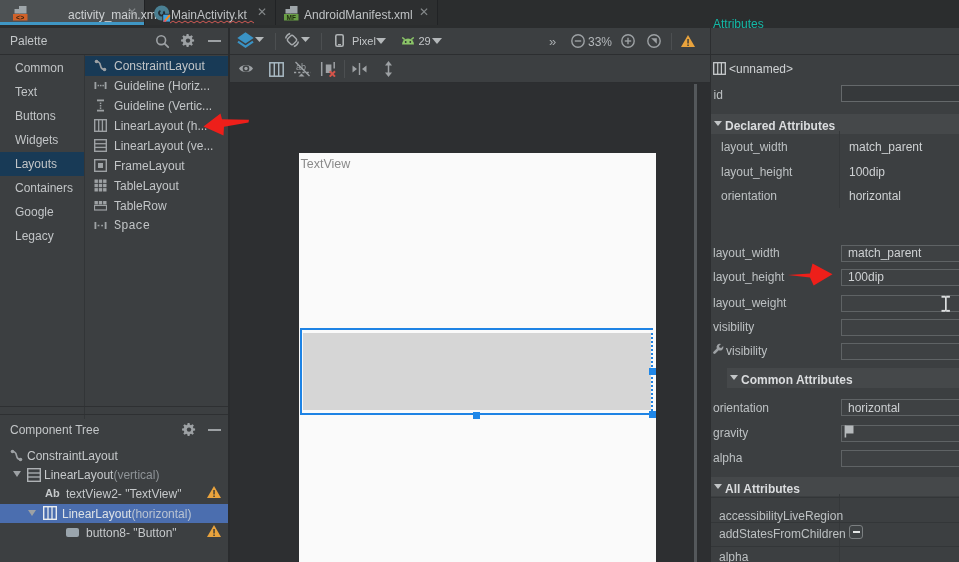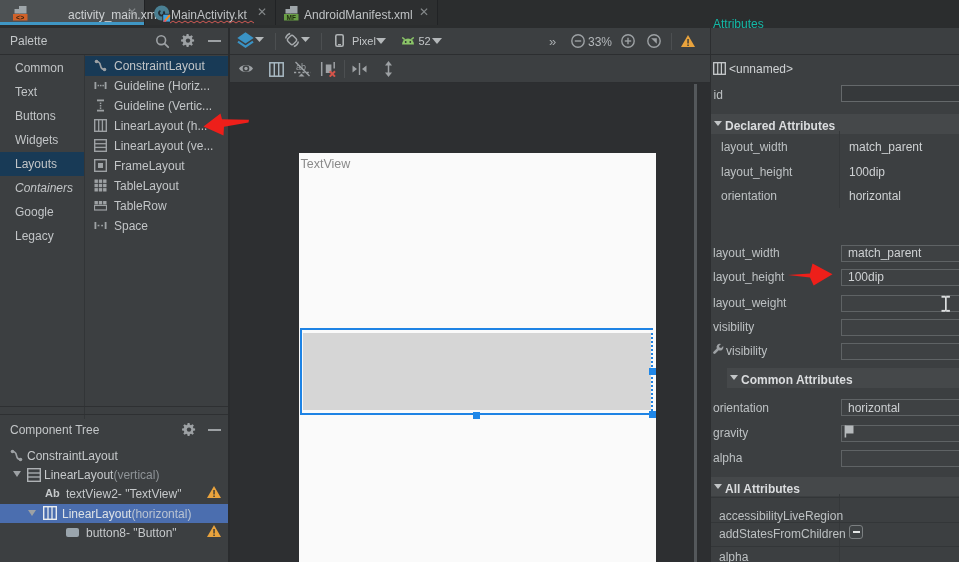--- a/index.html
+++ b/index.html
@@ -129,21 +129,21 @@
     </div>
 <div class="abs" style="left:400.5px;top:37px;">
       <svg width="14" height="8">
   <path d="M1 7.4 A6 6 0 0 1 13 7.4 Z" fill="#8bc568"></path>
   <line x1="3.8" y1="2.6" x2="1.3" y2="0.4" stroke="#8bc568" stroke-width="1.4"></line>
   <line x1="10.2" y1="2.6" x2="12.7" y2="0.4" stroke="#8bc568" stroke-width="1.4"></line>
   <circle cx="4.7" cy="5" r="0.9" fill="#2d2f31"></circle>
   <circle cx="9.3" cy="5" r="0.9" fill="#2d2f31"></circle>
 </svg>
     </div>
-<div class="abs" style="left:418.5px;top:40.5px;transform:translateY(-50%);color:#c3c6c8;font-size:11px;line-height:1;">52</div>
+<div class="abs" style="left:418.5px;top:40.5px;transform:translateY(-50%);color:#c3c6c8;font-size:11px;line-height:1;">29</div>
 <div class="abs" style="left:432px;top:37.5px;">
       <svg width="10" height="6">
         <polygon points="0,0 10,0 5,6" fill="#b4b8ba"></polygon>
       </svg>
     </div>
 
 <div class="abs" style="left:549px;top:41px;transform:translateY(-50%);color:#a9adb0;font-size:13px;line-height:1;">»</div>
 <div class="abs" style="left:571px;top:34px;">
       <svg width="14" height="14">
   <circle cx="7" cy="7" r="6.2" fill="none" stroke="#9da1a4" stroke-width="1.4"></circle>
@@ -176,21 +176,21 @@
 <div class="abs t12" style="left:713px;top:24px;transform:translateY(-50%);color:#14b8a6;">Attributes</div>
 
 <div id="palette" class="abs" style="left:0;top:55px;width:228px;height:364px;background:#3c3f41;">
 
   <div class="abs" style="left:0;top:97px;width:84px;height:24px;background:#183a56;"></div>
   <div class="abs t12 cat" style="top:7px;">Common</div>
   <div class="abs t12 cat" style="top:31px;">Text</div>
   <div class="abs t12 cat" style="top:55px;">Buttons</div>
   <div class="abs t12 cat" style="top:79px;">Widgets</div>
   <div class="abs t12 cat" style="top:103px;">Layouts</div>
-  <div class="abs t12 cat" style="top:127px;font-style:italic;">Containers</div>
+  <div class="abs t12 cat" style="top:127px;">Containers</div>
   <div class="abs t12 cat" style="top:151px;">Google</div>
   <div class="abs t12 cat" style="top:175px;">Legacy</div>
   <div class="abs" style="left:84px;top:0;width:1px;height:364px;background:#323537;"></div>
 
   <div class="abs" style="left:85px;top:1px;width:143px;height:20px;background:#183a56;"></div>
   <div class="abs" style="left:94px;top:4px;">
         <svg width="13" height="13">
     <path d="M2.5 2.5 C9 2.5 4 10.5 10.5 10.5" fill="none" stroke="#9da1a4" stroke-width="1.6"></path>
     <circle cx="2.5" cy="2.5" r="1.8" fill="#9da1a4"></circle>
           <circle cx="10.5" cy="10.5" r="1.8" fill="#9da1a4"></circle>
@@ -264,21 +264,21 @@
       </div>
   <div class="abs t12 pit" style="top:145px;">TableRow</div>
   <div class="abs" style="left:94px;top:164px;">
         <svg width="13" height="13">
     <rect x="0.5" y="3" width="1.8" height="7" fill="#9da1a4"></rect>
           <rect x="10.7" y="3" width="1.8" height="7" fill="#9da1a4"></rect>
     <rect x="3.6" y="5.8" width="1.8" height="1.5" fill="#9da1a4"></rect>
           <rect x="7.2" y="5.8" width="1.8" height="1.5" fill="#9da1a4"></rect>
   </svg>
       </div>
-  <div class="abs t12 pit" style="top:165px;">Space</div>
+  <div class="abs t12 pit" style="top:165px;font-family:Liberation Mono, monospace;">Space</div>
 </div>
 
 <div id="comptree" class="abs" style="left:0;top:419px;width:228px;height:143px;background:#3c3f41;">
   <div class="abs t12" style="left:10px;top:5px;color:#c3c6c8;">Component Tree</div>
   <div class="abs" style="left:182px;top:4px;">
         <svg width="14" height="14" viewBox="0 0 14 14">
     <path fill="#9da1a4" d="M13 8V6l-1.9-.4a4.5 4.5 0 0 0-.5-1.2l1.1-1.6-1.5-1.5-1.6 1.1c-.4-.2-.8-.4-1.2-.5L7 0H5l-.4 1.9c-.4.1-.8.3-1.2.5L1.8 1.3.3 2.8l1.1 1.6c-.2.4-.4.8-.5 1.2L-1 6v2l1.9.4c.1.4.3.8.5 1.2L.3 11.2l1.5 1.5 1.6-1.1c.4.2.8.4 1.2.5L5 14h2l.4-1.9c.4-.1.8-.3 1.2-.5l1.6 1.1 1.5-1.5-1.1-1.6c.2-.4.4-.8.5-1.2L13 8z" transform="translate(1,0) scale(0.93)"></path>
     <circle cx="7" cy="6.6" r="2.2" fill="#3c3f41"></circle>
   </svg>
       </div>

